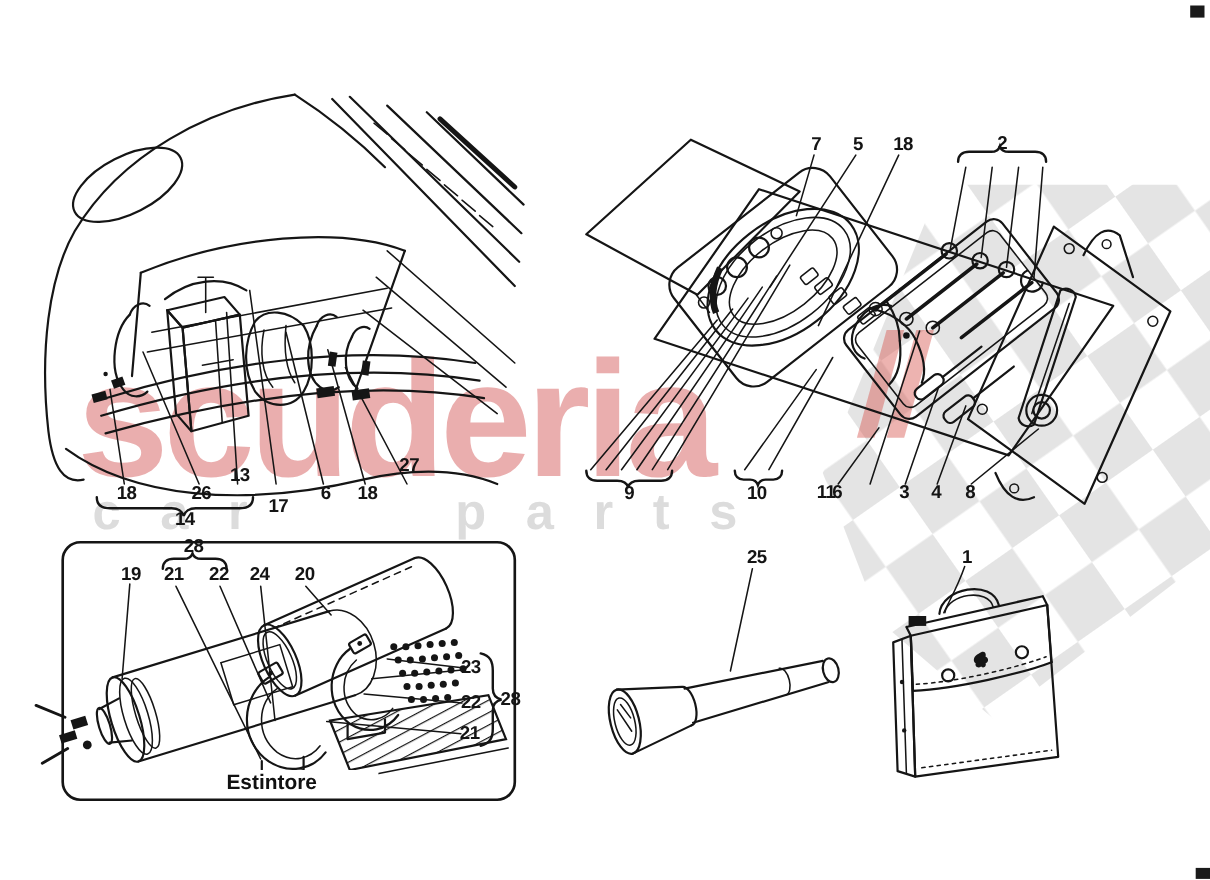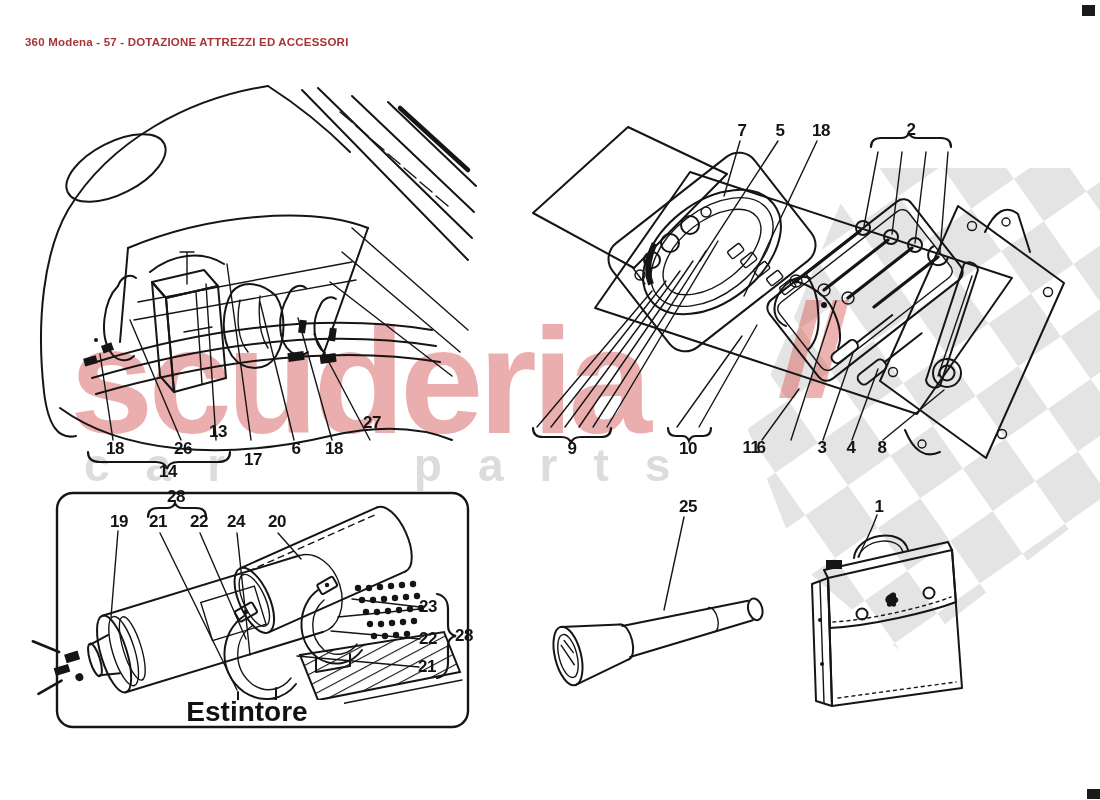--- a/index.html
+++ b/index.html
@@ -9,36 +9,35 @@
          color:#a63434;letter-spacing:.2px;z-index:3;white-space:nowrap;}
   .part{position:absolute;transform:translate(-50%,-50%);font-weight:bold;font-size:17px;
         color:#141414;z-index:3;white-space:nowrap;letter-spacing:-0.5px;}
   .wm-brand{position:absolute;left:70px;top:306px;font-size:150px;font-weight:bold;
         letter-spacing:-5px;color:rgba(206,62,62,0.42);line-height:1;z-index:1;white-space:nowrap;}
   .wm-tagline{position:absolute;left:84px;top:442px;font-size:46px;font-weight:bold;
         letter-spacing:36px;word-spacing:104px;color:#dcdcdc;line-height:1;z-index:1;white-space:nowrap;}
   .flag{position:absolute;left:0;top:0;z-index:1;}
   .art{position:absolute;left:0;top:0;z-index:2;}
   .caption{position:absolute;left:150px;top:700px;width:194px;text-align:center;z-index:3;
-        background:#fff;font-weight:bold;font-size:28px;line-height:24px;color:#111;}
+        background:#fff;font-weight:bold;font-size:19px;line-height:24px;color:#111;}
   .corner{position:absolute;background:#1a1a1a;z-index:4;}
   .corner.tr{left:1082px;top:5px;width:13px;height:11px;}
   .corner.br{left:1087px;top:789px;width:13px;height:10px;}
   svg{display:block;}
   .ln{stroke:#151515;stroke-width:2;fill:none;stroke-linecap:round;stroke-linejoin:round;}
   .thin{stroke:#151515;stroke-width:1.4;fill:none;stroke-linecap:round;}
   .brk{stroke:#151515;stroke-width:2.2;fill:none;stroke-linecap:round;}
   .blk{fill:#151515;stroke:none;}
 </style>
 </head>
 <body>
 
 <div class="page">
 
-  <div class="title">360 Modena - 57 - DOTAZIONE ATTREZZI ED ACCESSORI</div>
   <div class="corner tr"></div>
   <div class="corner br"></div>
 
   <div class="wm-brand">scuderia</div>
   <div class="wm-tagline">car parts</div>
   <svg class="flag" width="1100" height="800">
     <defs>
       <pattern id="checker" patternUnits="userSpaceOnUse" width="104" height="104" patternTransform="rotate(-35)">
         <rect x="0" y="0" width="52" height="52" fill="#c9c9c9"></rect>
         <rect x="52" y="52" width="52" height="52" fill="#c9c9c9"></rect>

